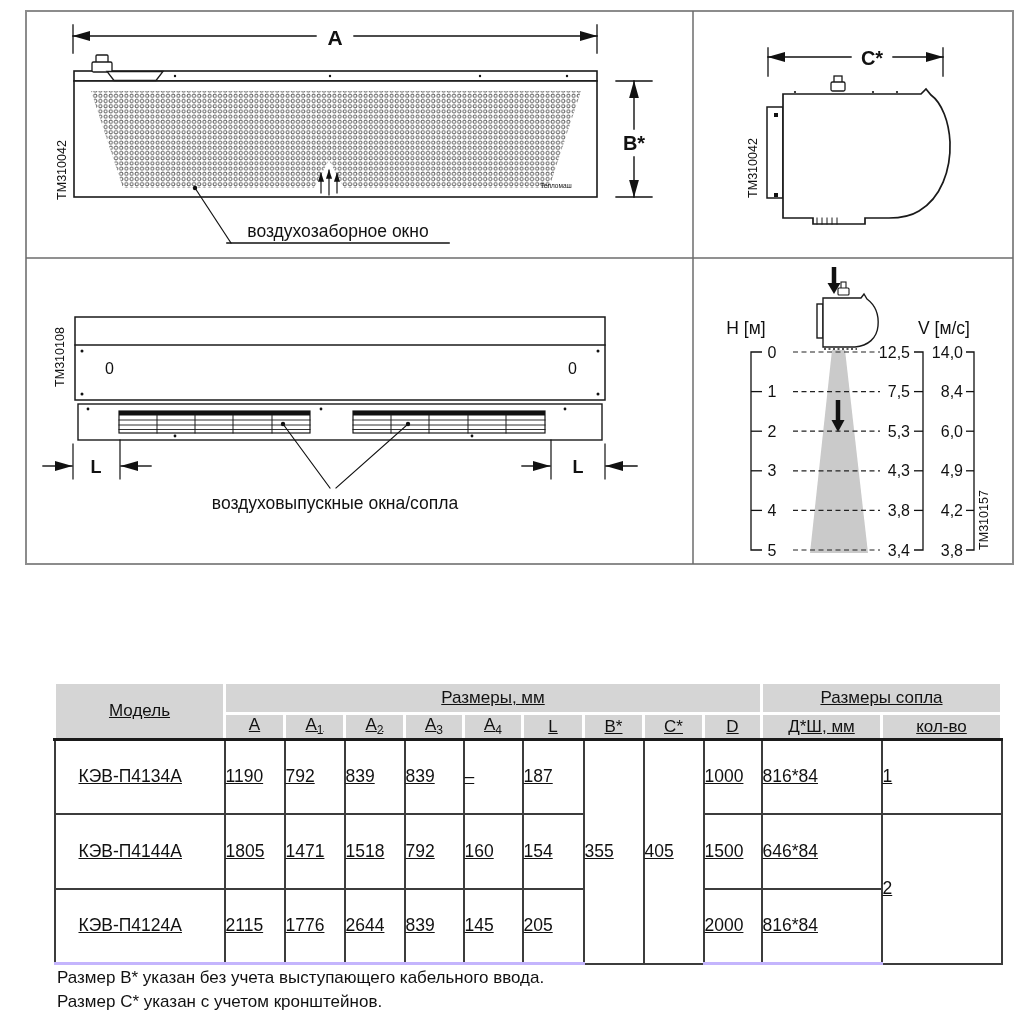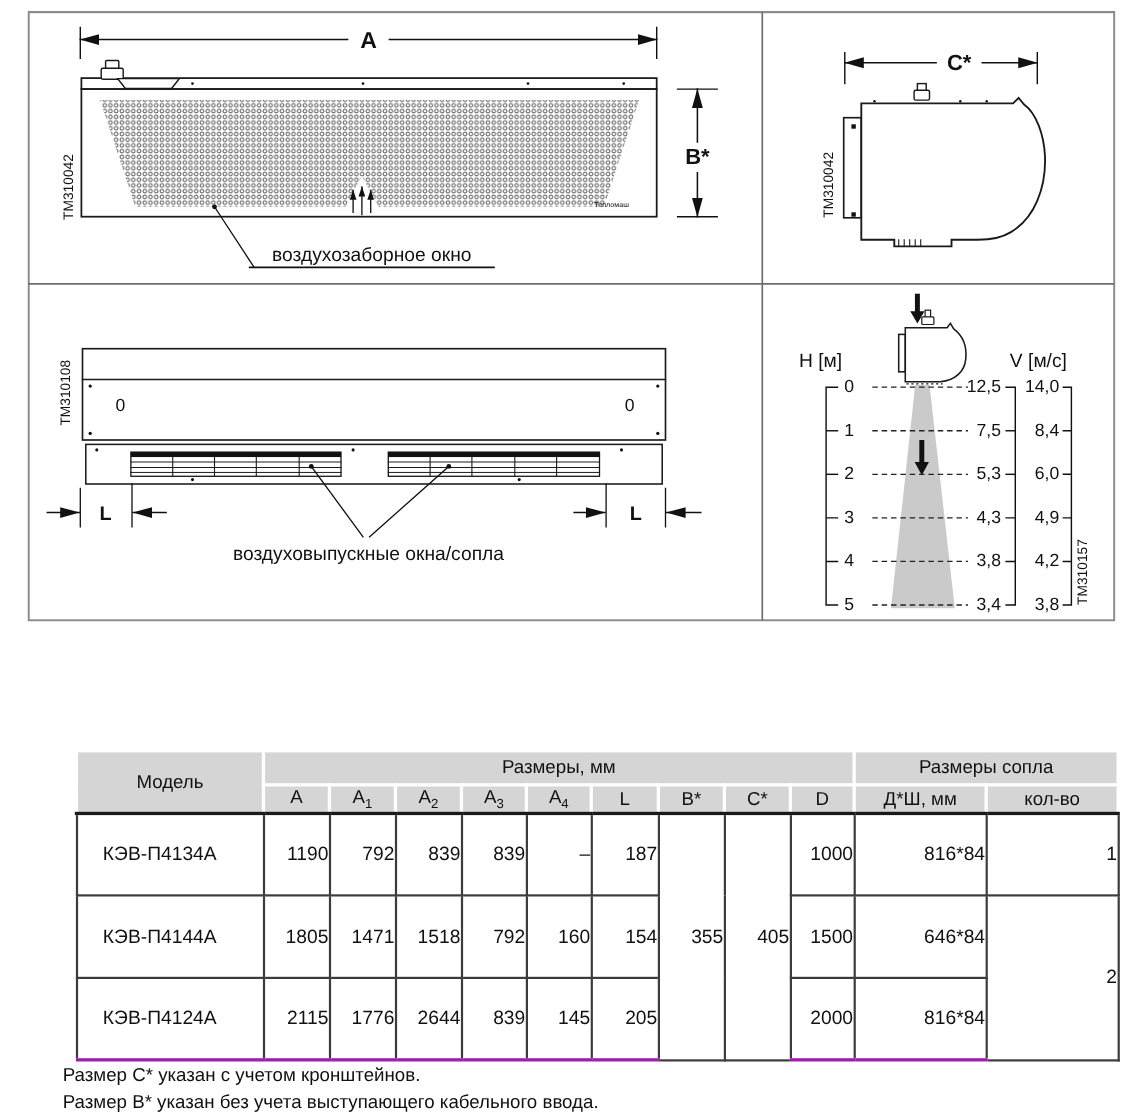--- a/index.html
+++ b/index.html
@@ -2,29 +2,29 @@
 <html><head>
 <meta charset="utf-8">
 <style>
   html,body{margin:0;padding:0;background:#fff;}
   .page{position:relative;width:1024px;height:1017px;background:#ffffff;overflow:hidden;
         font-family:"Liberation Sans", sans-serif;color:#111;}
   .drawings-svg{position:absolute;left:25px;top:10px;}
   svg text{fill:#111;font-family:"Liberation Sans", sans-serif;}
 
   
-  .spec-table{position:absolute;left:68px;top:681px;border-collapse:collapse;table-layout:fixed;}
+  .spec-table{position:absolute;left:53px;top:681px;border-collapse:collapse;table-layout:fixed;text-decoration:underline;}
   .spec-table th{background:#d5d5d5;border:3px solid #ffffff;font-weight:normal;
                  font-size:17px;text-align:center;padding:0;}
   .spec-table th.hdr-bottom{border-bottom:3px solid #1a1a1a;}
   .spec-table th sub{font-size:12px;}
   .spec-table td{border-left:2px solid #3c3c3c;border-right:2px solid #3c3c3c;
-                 font-size:17.5px;text-align:right;padding:0;background:#fff;}
+                 font-size:17.5px;text-align:left;padding:0;background:#fff;}
   .spec-table tr.r1 td, .spec-table tr.r2 td{border-bottom:2px solid #3c3c3c;}
-  .spec-table tr.r3 td{border-bottom:3px solid #a21caf;}
+  .spec-table tr.r3 td{border-bottom:3px solid #c4b5fd;}
   .spec-table td.model{text-align:left;padding-left:23px;}
   .notes{position:absolute;left:57px;top:966px;font-size:17px;line-height:24px;}
 </style>
 </head>
 <body>
 
 <div class="page">
 
 <svg class="drawings-svg" width="989" height="555" viewBox="0 0 989 555">
   <defs>
@@ -352,17 +352,17 @@
       <td>839</td>
       <td>145</td>
       <td>205</td>
       <td>2000</td>
       <td>816*84</td>
     </tr>
   </tbody>
 </table>
 
 <div class="notes">
+  <div>Размер B* указан без учета выступающего кабельного ввода.</div>
   <div>Размер C* указан с учетом кронштейнов.</div>
-  <div>Размер B* указан без учета выступающего кабельного ввода.</div>
 </div>
 
 </div>
 
 </body></html>

